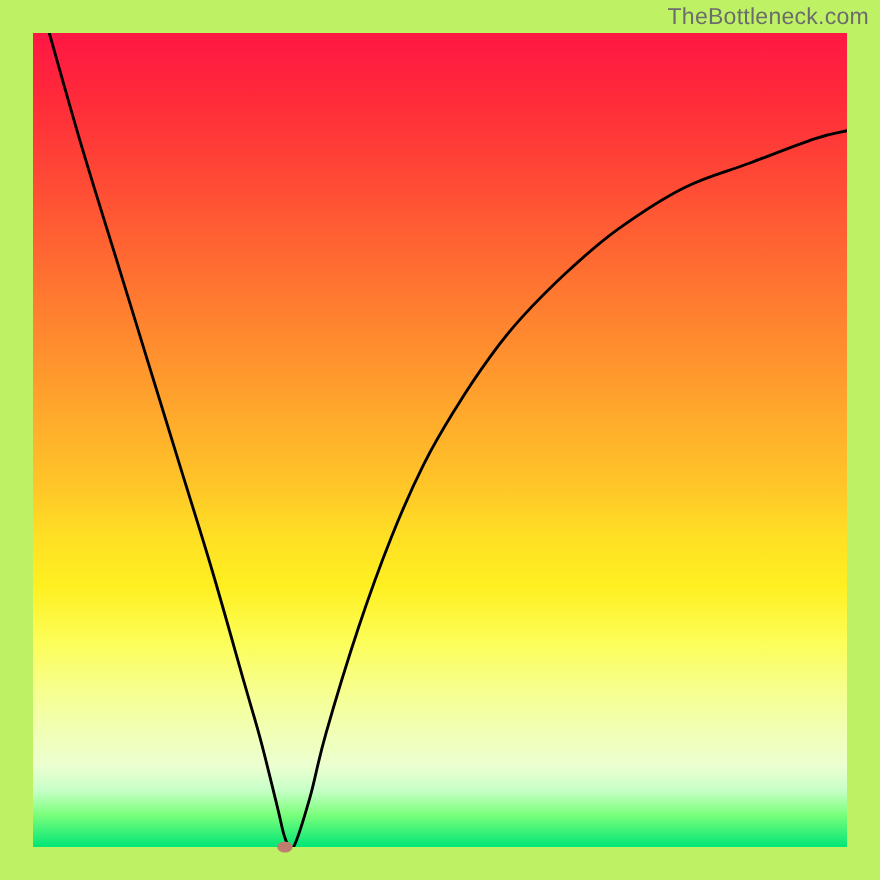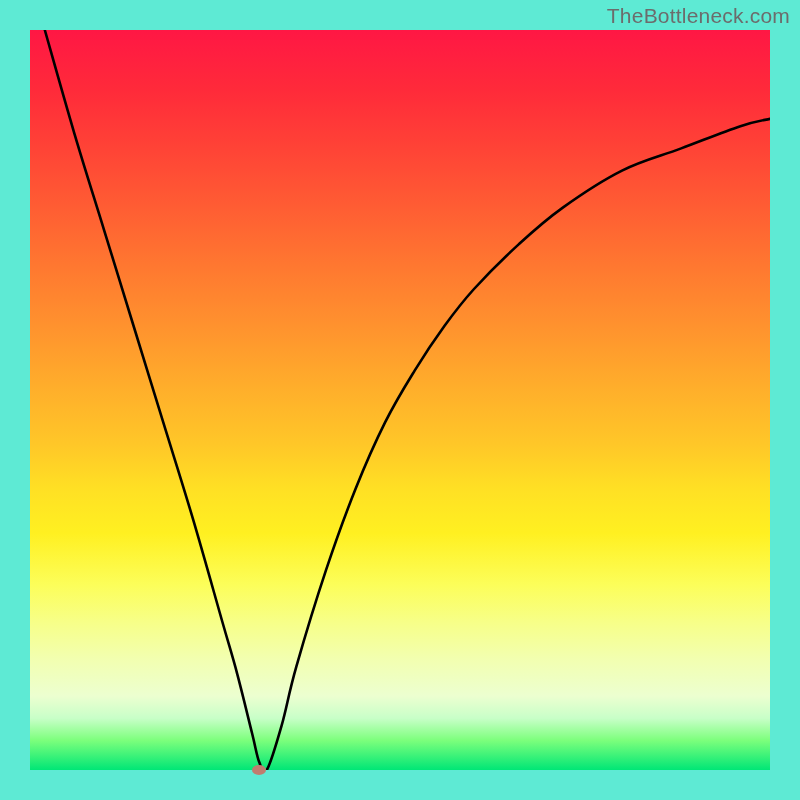--- a/index.html
+++ b/index.html
@@ -8,21 +8,21 @@
     width: 800px;
     height: 800px;
     overflow: hidden;
     background: #000;
     font-family: Arial, Helvetica, sans-serif;
   }
   .container {
     position: relative;
     width: 800px;
     height: 800px;
-    background: #5eead4;
+    background: #bef264;
   }
   .gradient-panel {
     position: absolute;
     left: 30px;
     top: 30px;
     width: 740px;
     height: 740px;
     
     background: linear-gradient(to bottom,
       #ff1744 0%,

